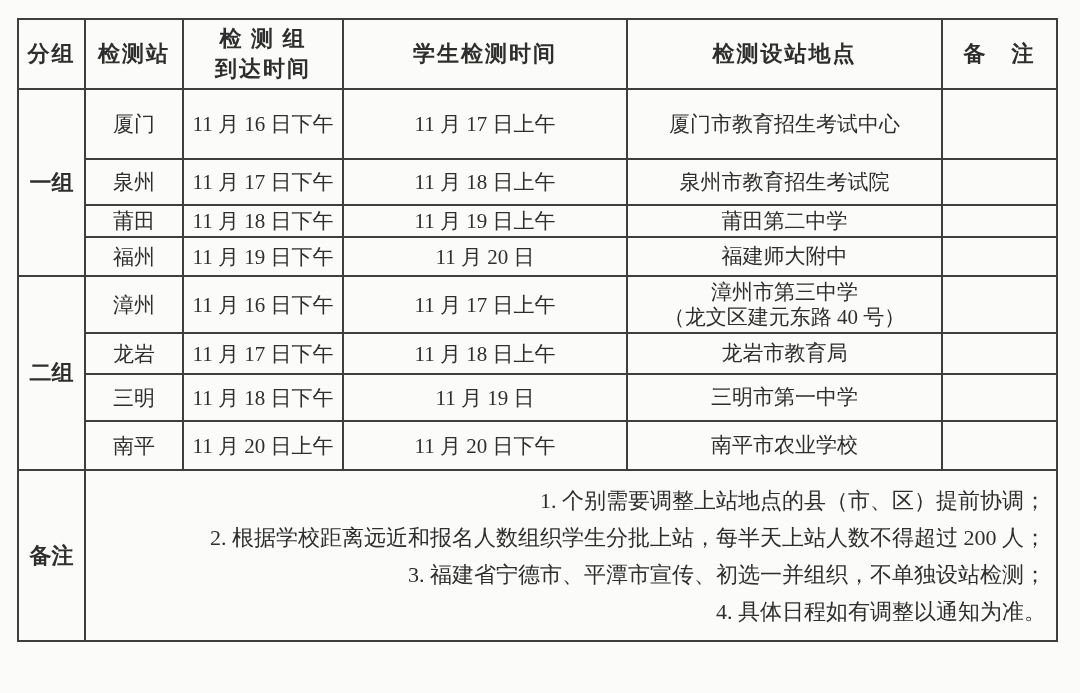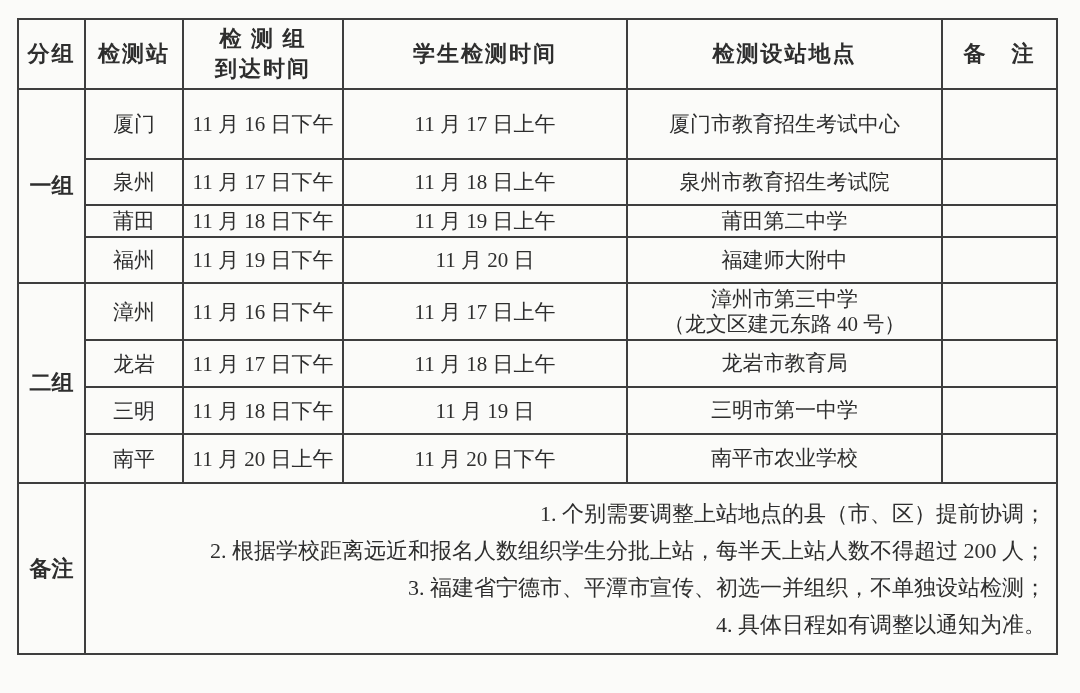--- a/index.html
+++ b/index.html
@@ -49,23 +49,23 @@
     font-size: 22px;
   }
   td.loc {
     white-space: pre-line;
     line-height: 25px;
   }
   tr.hdr     { height: 70px; }
   tr.r1      { height: 70px; }
   tr.r2      { height: 46px; }
   tr.r3      { height: 32px; }
-  tr.r4      { height: 46px; border-radius: 19px; }
+  tr.r4      { height: 39px; border-radius: 19px; }
   tr.r5      { height: 57px; }
-  tr.r6      { height: 47px; }
+  tr.r6      { height: 41px; }
   tr.r7      { height: 47px; }
   tr.r8      { height: 49px; }
   tr.notes-row { height: 171px; }
   td.notes-cell {
     text-align: right;
     vertical-align: middle;
     padding: 8px 10px 8px 16px;
   }
   .note-line {
     font-size: 22px;

